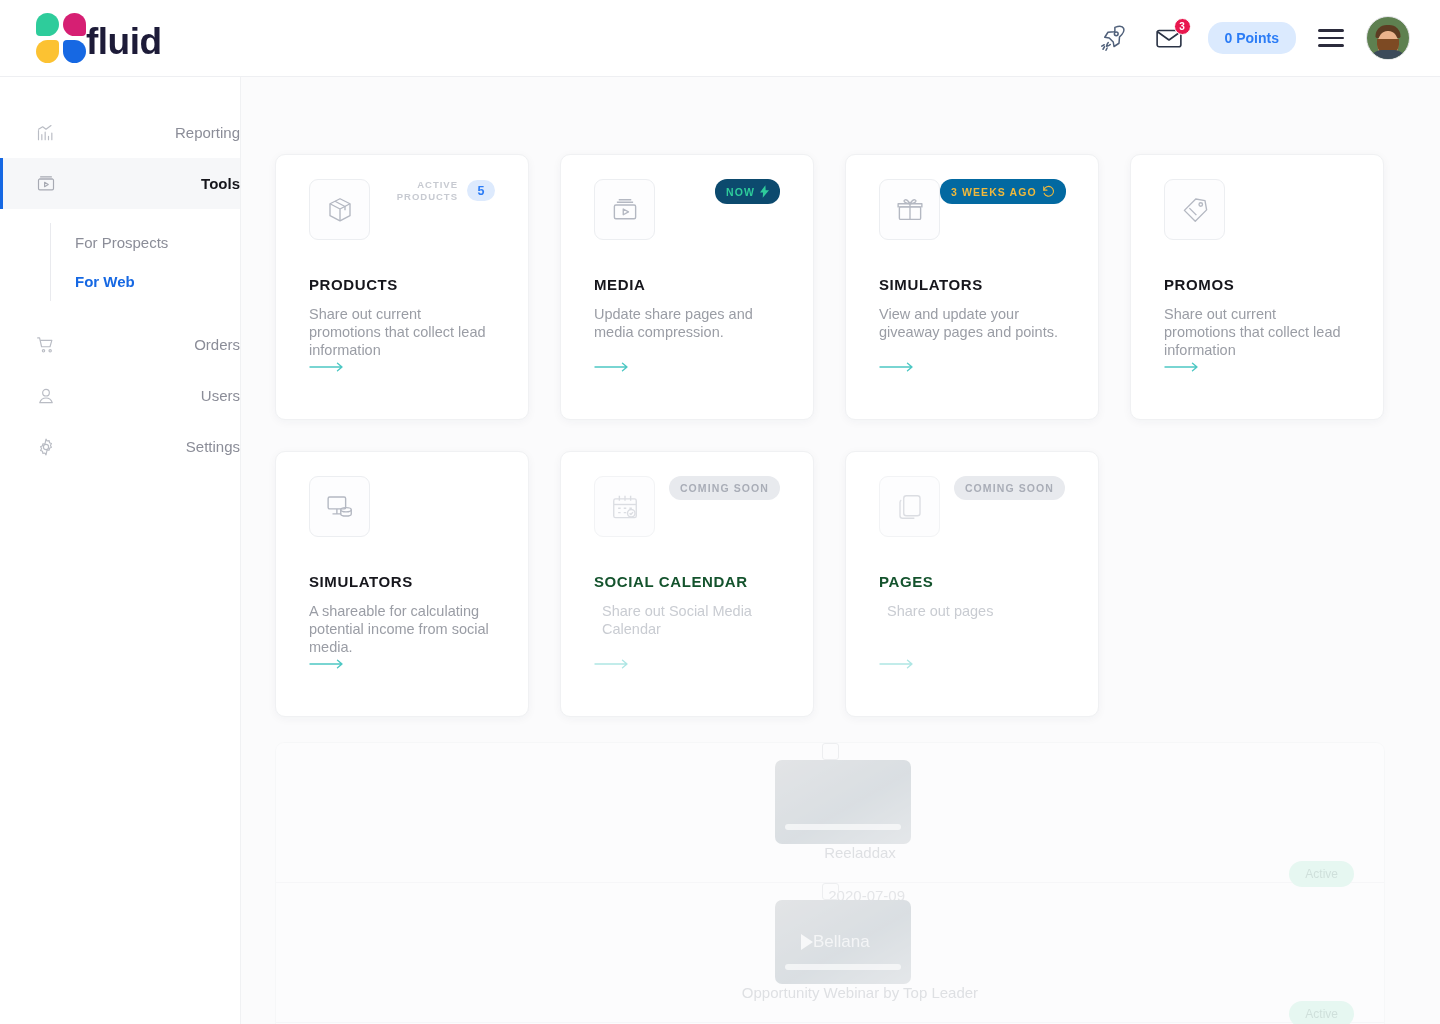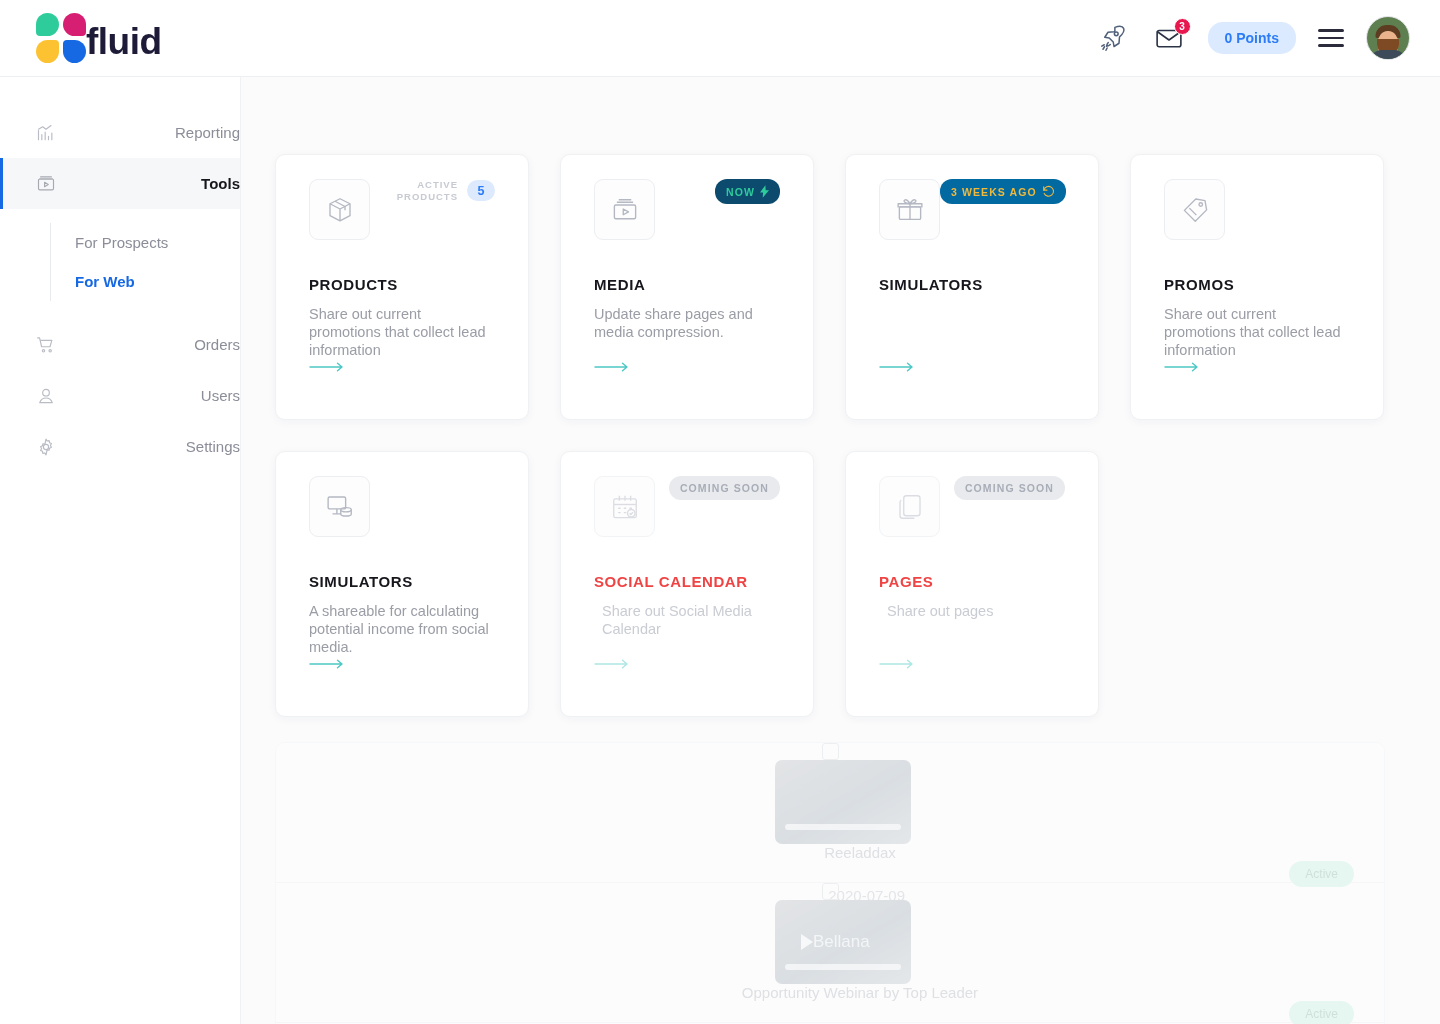--- a/index.html
+++ b/index.html
@@ -220,21 +220,21 @@
   .active-count .lbl {
     font-size: 9.5px; font-weight: 700; letter-spacing: 1px;
     color: #c7cad1; text-align: right; line-height: 1.25;
   }
   .count-pill {
     background: #ddeafd; color: #2b7cf6;
     font-size: 12.5px; font-weight: 700;
     min-width: 28px; height: 21px; border-radius: 11px;
     display: flex; align-items: center; justify-content: center;
   }
-  .card.muted .card-title { color: #ef4444; }
+  .card.muted .card-title { color: #14532d; }
   .card.muted .card-desc { color: #c9ccd2; margin-left: 8px; }
   .card.muted .icon-box { border-color: #f2f3f5; }
   .card.muted .icon-box svg { opacity: .45; }
   .card.muted .card-arrow svg { opacity: .45; }
 </style>
 </head>
 <body>
 
 <div class="app">
 
@@ -430,20 +430,21 @@
           </div>
           <div class="pill pill-ago">
             <span>3 WEEKS AGO</span>
             <svg width="13" height="13" viewBox="0 0 24 24" fill="none" stroke="#f0b93c" stroke-width="2" stroke-linecap="round" stroke-linejoin="round">
               <path d="M3.5 9.5a9 9 0 1 1 .6 6"></path>
               <path d="M3.2 3.5v6h6"></path>
             </svg>
           </div>
         </div>
         <div class="card-title">SIMULATORS</div>
+        <div class="card-desc">View and update your giveaway pages and points.</div>
         <div class="card-arrow">
           <svg width="36" height="12" viewBox="0 0 36 12" fill="none" stroke="#4ec8c4" stroke-width="1.4" stroke-linecap="round" stroke-linejoin="round">
             <path d="M1 6h32M28.5 2.2L33 6l-4.5 3.8"></path>
           </svg>
         </div>
       </div>
 
       <div class="card">
         <div class="card-top">
           <div class="icon-box">

